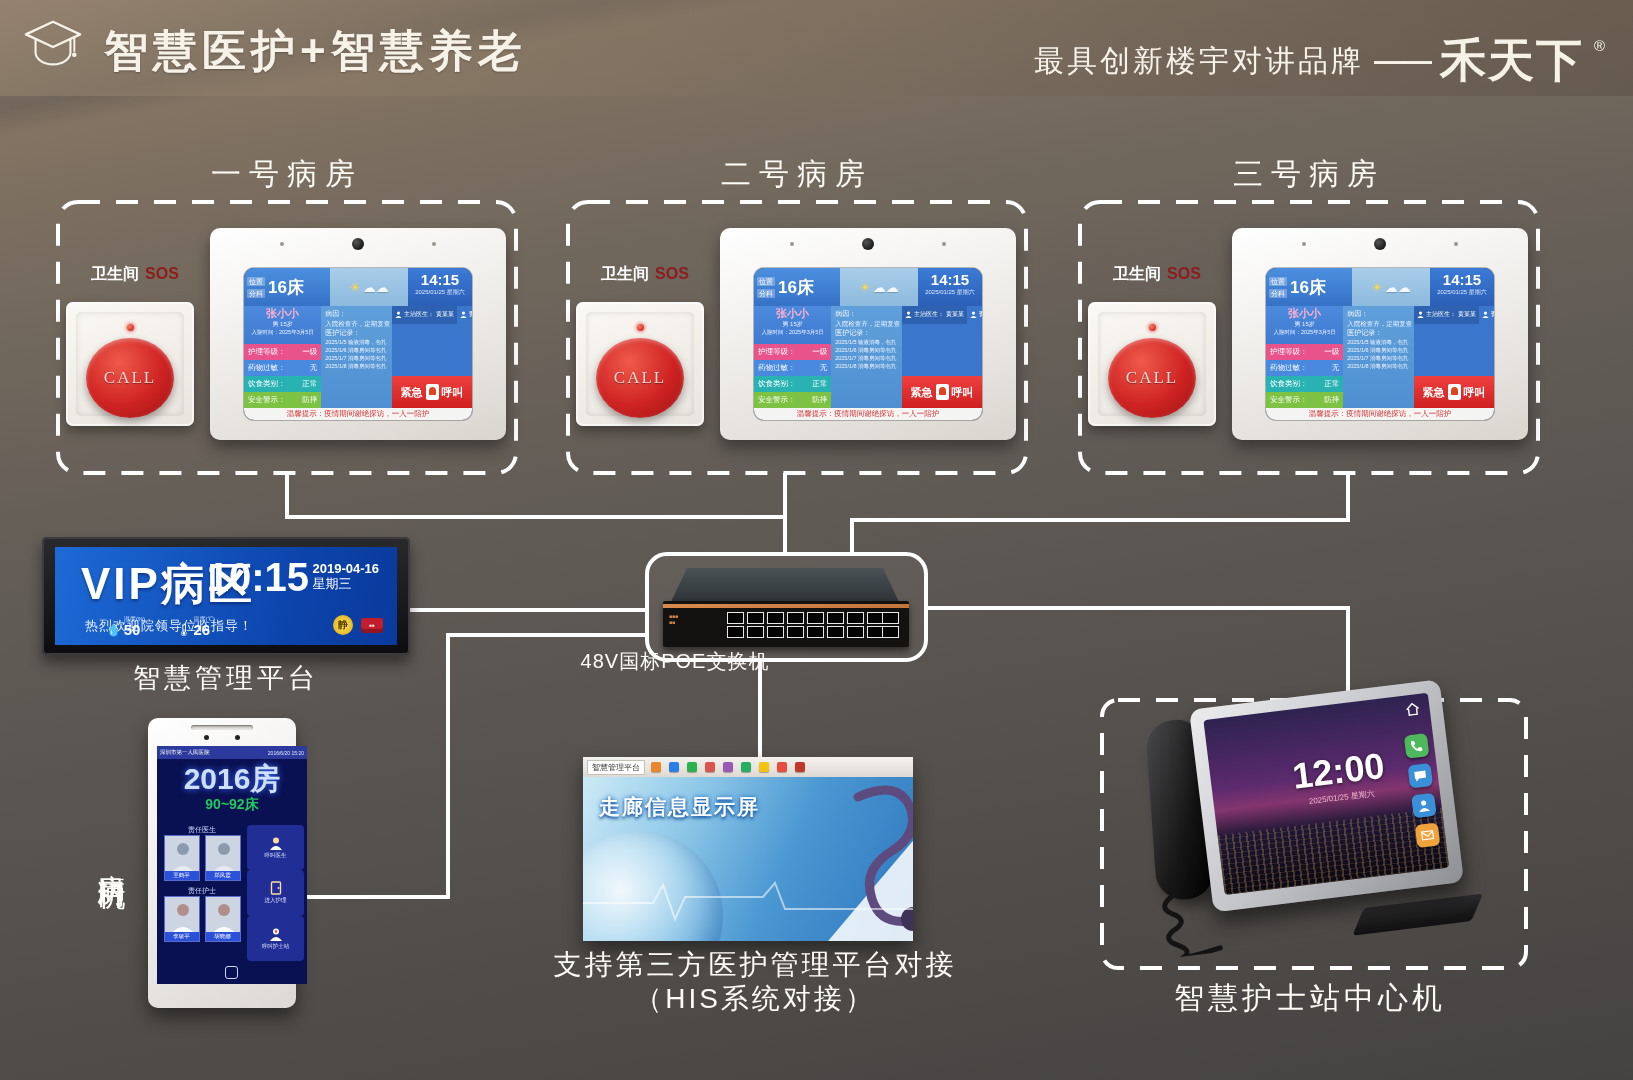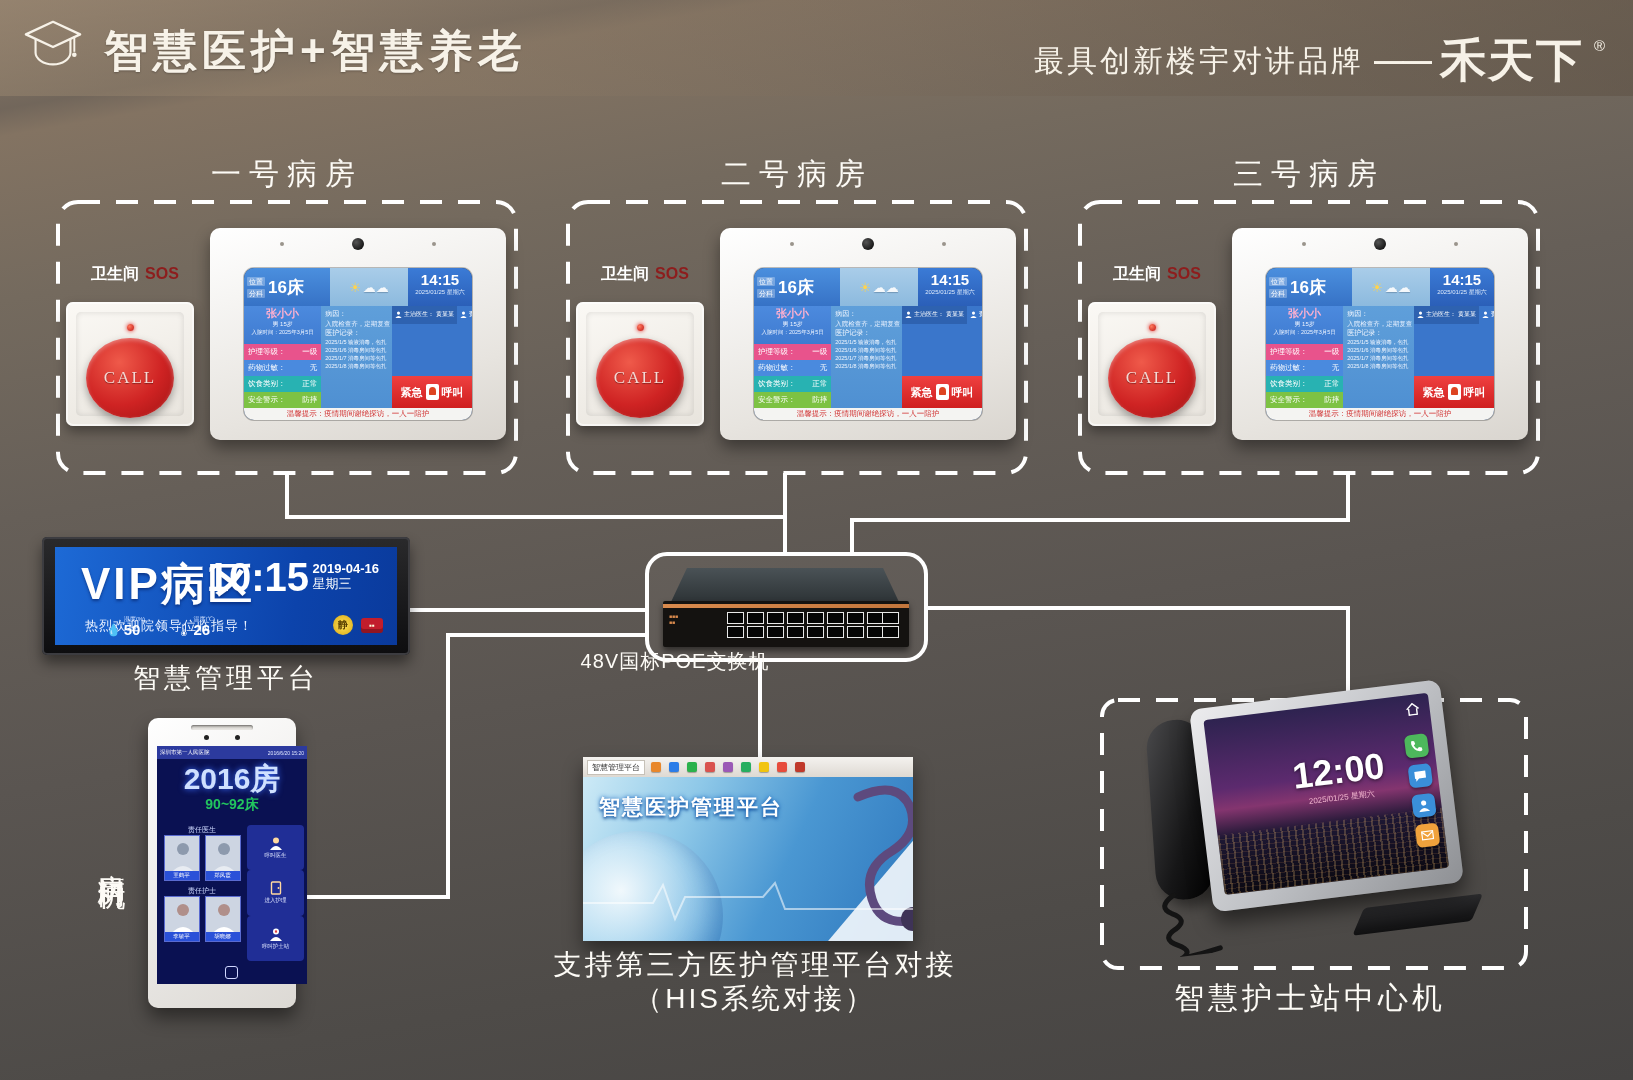--- a/index.html
+++ b/index.html
@@ -711,21 +711,21 @@
     <div class="p-screen">
       <div class="p-globe"></div>
       <svg class="p-steth" viewBox="0 0 170 170">
         <path d="M60 170 L170 40 L170 170 Z" fill="rgba(255,255,255,.85)"></path>
         <path d="M95 20 q40 -18 52 10 q10 26 -18 44 q-30 18 -20 48 q8 26 38 22" fill="none" stroke="#5d4a7e" stroke-width="9" stroke-linecap="round"></path>
         <circle cx="150" cy="142" r="12" fill="#3e3357"></circle>
       </svg>
       <svg width="330" height="60" style="position:absolute;left:0;top:92px;" viewBox="0 0 330 60">
         <path d="M0 34 H70 l10 -18 l12 34 l10 -22 H180 l12 -14 l10 26 H330" fill="none" stroke="rgba(255,255,255,.55)" stroke-width="2"></path>
       </svg>
-      <div class="p-heading">智慧医护管理平台</div>
+      <div class="p-heading">走廊信息显示屏</div>
     </div>
   </div>
   <div class="p-caption dev">
     <div class="l1">支持第三方医护管理平台对接</div>
     <div class="l2">（HIS系统对接）</div>
   </div>
 
   <div class="nurse-phone dev">
     <div class="n-stand"></div>
     <div class="n-handset"></div>

